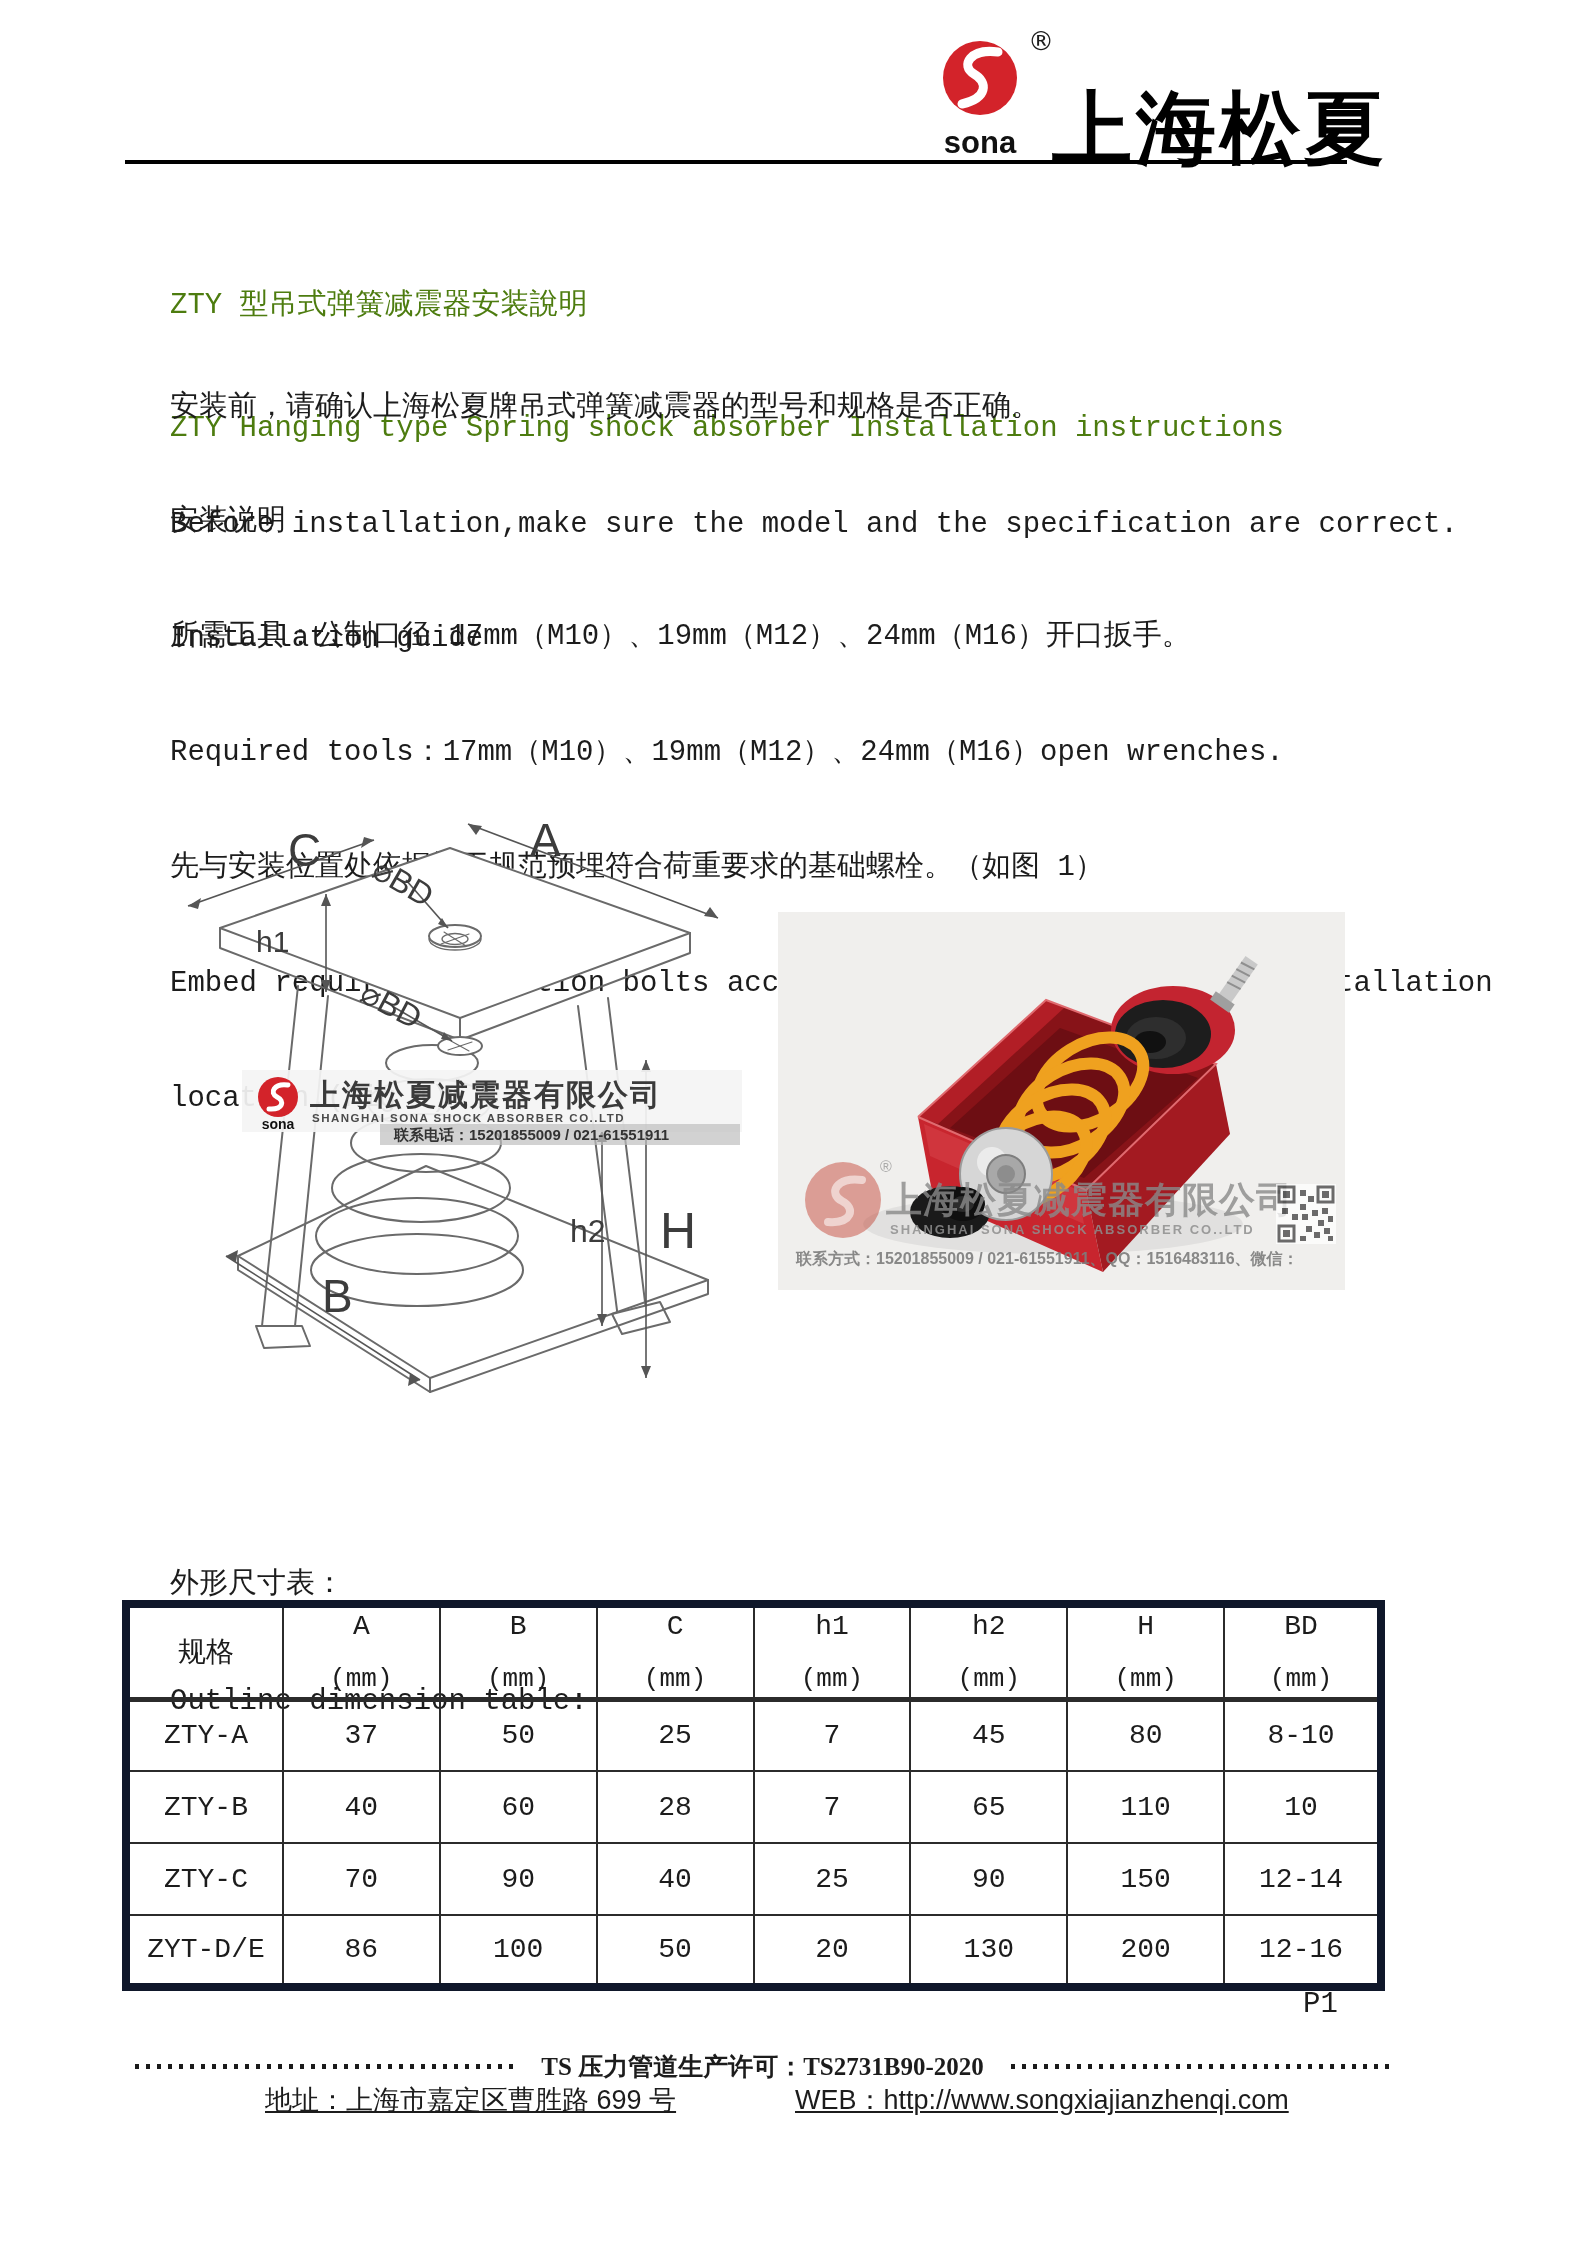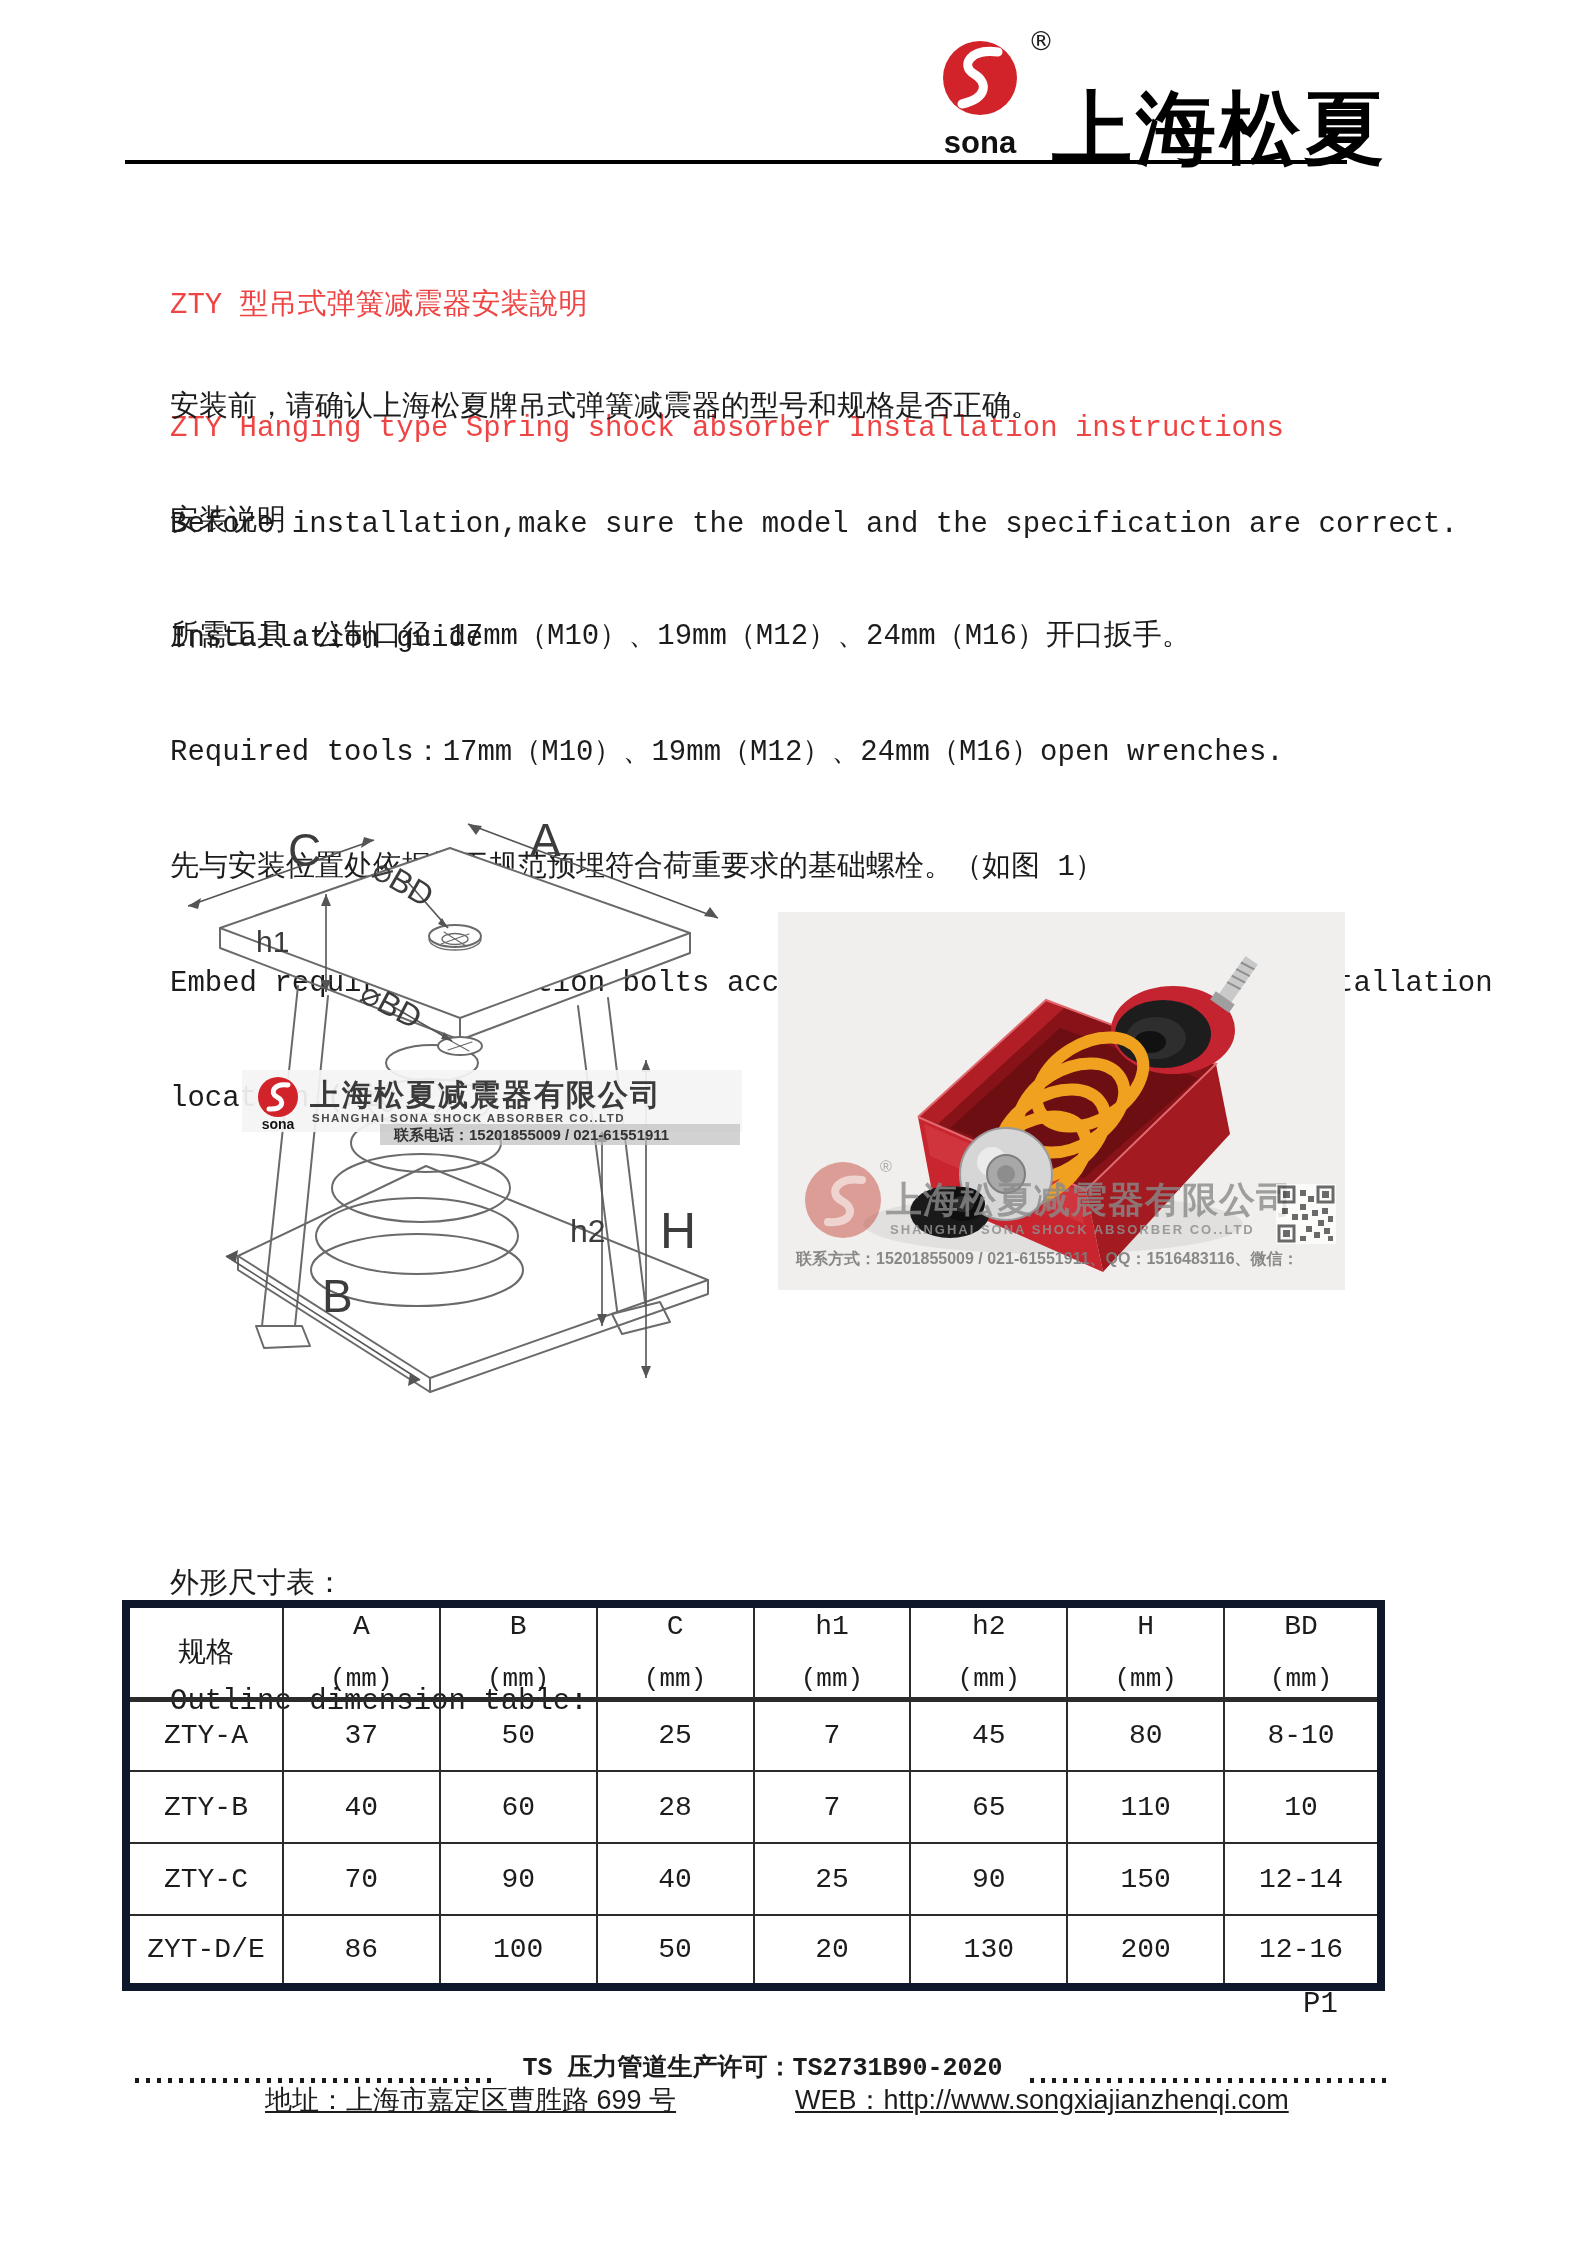--- a/index.html
+++ b/index.html
@@ -5,38 +5,38 @@
   * { margin:0; padding:0; box-sizing:border-box; }
   html,body { background:#ffffff; }
   .page { position:relative; width:1588px; height:2244px; background:#fff; overflow:hidden;
           font-family:"Liberation Mono","DejaVu Sans Mono",monospace; color:#1c1c1c; }
   .abs { position:absolute; }
   .header-rule { left:125px; top:160px; width:1222px; height:4px; background:#000; }
   .logo-svg { left:930px; top:24px; }
   .reg-mark { left:1028px; top:26px; font-size:26px; font-family:"DejaVu Sans",sans-serif; }
   .brand-cn { left:1052px; top:40px; font-size:80px; font-weight:bold; letter-spacing:4px;
               font-family:"DejaVu Sans","Liberation Sans",sans-serif; color:#000;margin-top:36px; }
-  .title-block { left:170px; top:203px; line-height:41px; font-size:29px; color:#ef4444; white-space:pre; }
+  .title-block { left:170px; top:203px; line-height:41px; font-size:29px; color:#4d7c0f; white-space:pre; }
   .para { left:170px; font-size:29px; line-height:39px; white-space:pre; }
   .intro-block { top:310px; }
   .guide-block { top:424px; }
   .tools-block { top:541px; line-height:38.5px; }
   .dim-block { top:1487px; }
   .fig-drawing { left:130px; top:778px; }
   .fig-photo { left:778px; top:912px; }
   .dim-table { position:absolute; left:122px; top:1600px; width:1263px; border-collapse:collapse;
                font-size:28px; border:8px solid #0f172a; table-layout:fixed; }
   .dim-table th, .dim-table td { border:2px solid #2b2b2b; text-align:center; font-weight:normal;
                vertical-align:middle; }
   .dim-table thead th { height:95px; border-bottom:5px solid #2b2b2b; }
   .dim-table td { height:72px; }
   .th-unit { font-size:26px; margin-top:22px; }
   .page-num { left:1303px; top:1988px; font-size:29px; }
-  .footer-license { left:135px; top:2050px; width:1255px; display:flex; align-items:flex-end; gap:27px;
-               font-family:Liberation Mono, monospace; font-size:25px; font-weight:600; }
+  .footer-license { left:135px; top:2050px; width:1255px; display:flex; align-items:center; gap:27px;
+               font-family:Liberation Serif, serif; font-size:25px; font-weight:600; }
   .dots { flex:1; height:5px;
           background-image:repeating-linear-gradient(90deg,#1a1a1a 0 4px,transparent 4px 11px); }
   .footer-addr { top:2082px; font-size:27px; font-family:"Liberation Sans","DejaVu Sans",sans-serif;text-decoration:underline; }
   .addr-left { left:265px; }
   .addr-right { left:795px; }
   svg text { font-family:"Liberation Sans","DejaVu Sans",sans-serif; }
 </style>
 </head>
 <body>
 

